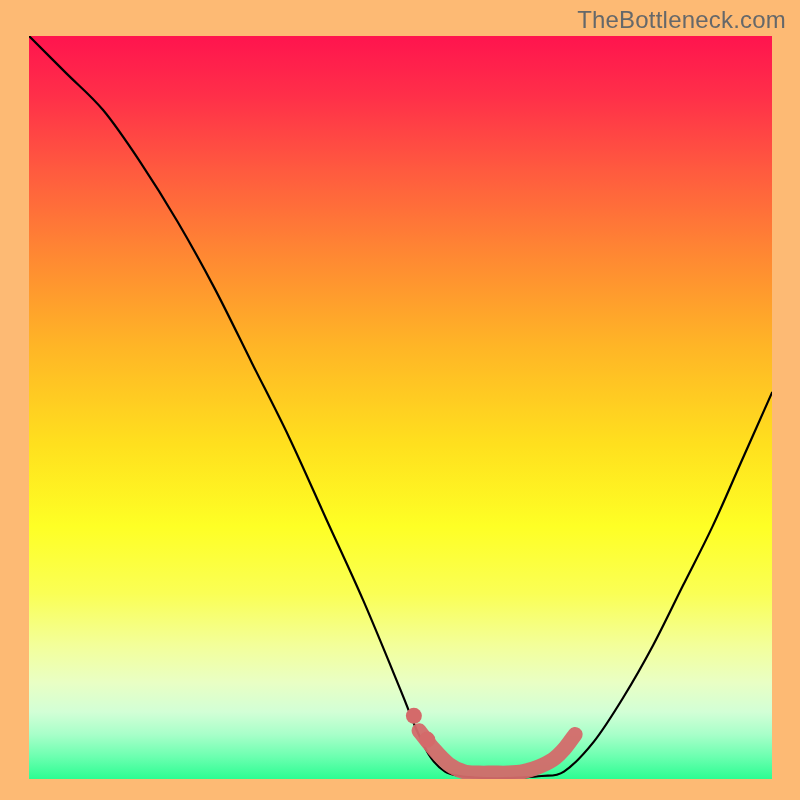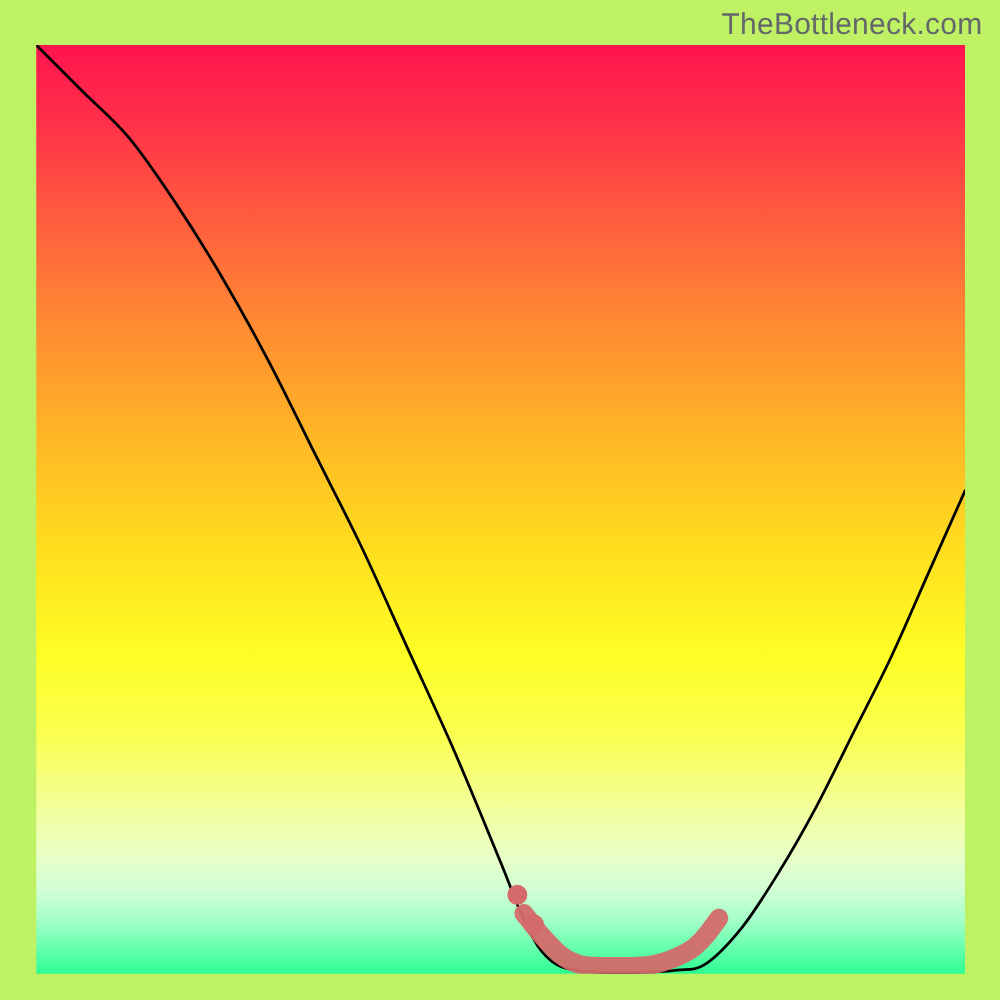--- a/index.html
+++ b/index.html
@@ -1,21 +1,21 @@
 <!DOCTYPE html>
 <html><head>
 <meta charset="utf-8">
 <style>
   * { margin: 0; padding: 0; box-sizing: border-box; }
   html, body { width: 800px; height: 800px; overflow: hidden; background: #000; }
   .frame {
     position: relative;
     width: 800px;
     height: 800px;
-    background: #bef264;
+    background: #fdba74;
   }
   .watermark {
     position: absolute;
     top: 6px;
     right: 14px;
     font-family: Arial, Helvetica, sans-serif;
     font-size: 24px;
     font-weight: 400;
     color: #65686a;
     letter-spacing: 0.2px;

